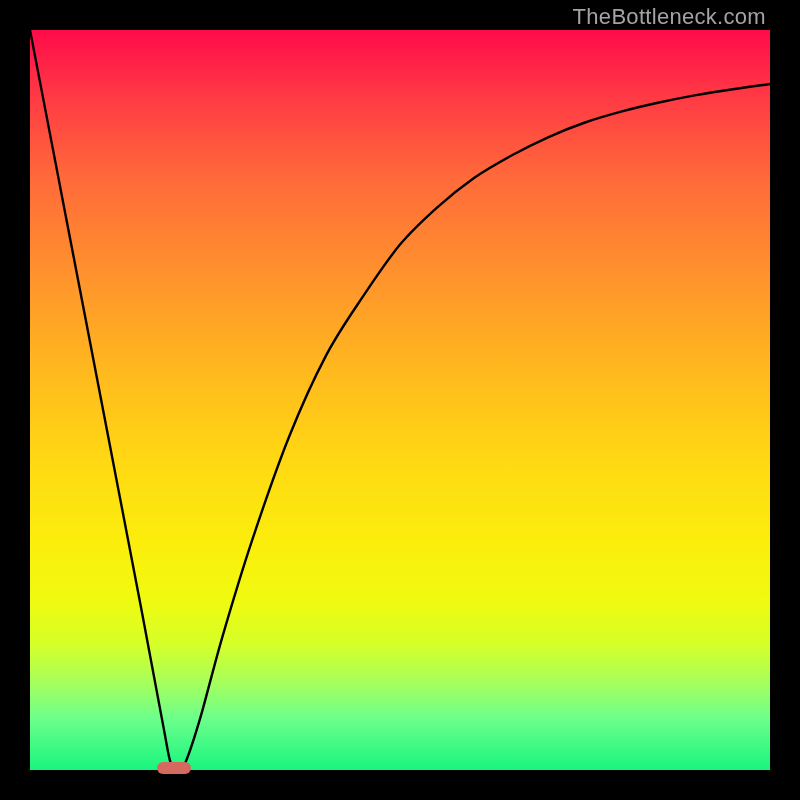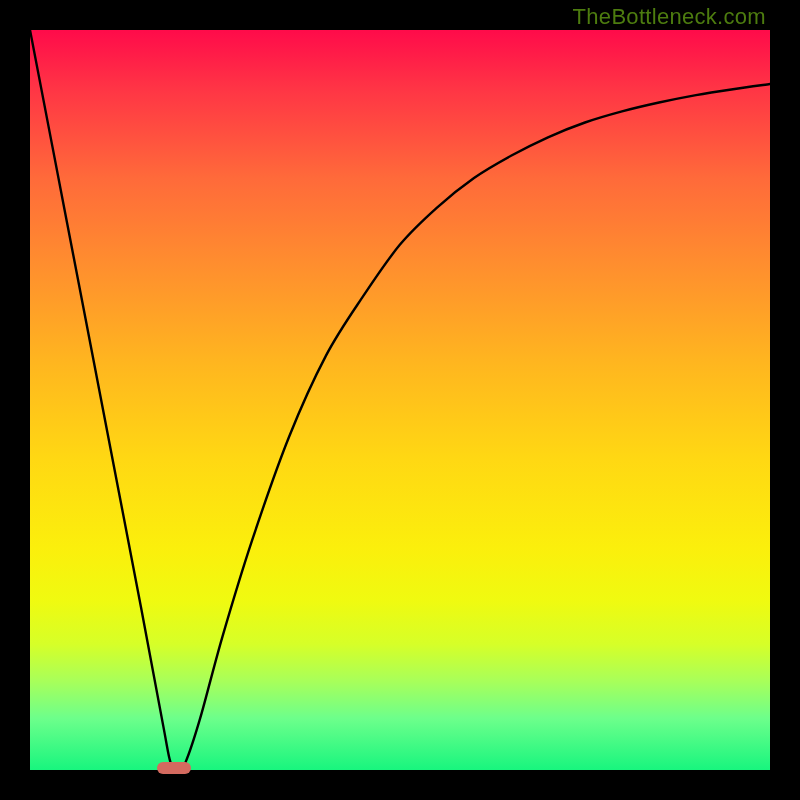--- a/index.html
+++ b/index.html
@@ -29,21 +29,21 @@
       #d6ff28 83%,
       #a8ff5a 88%,
       #6dff8b 93%,
       #18f57e 100%
     );
   }
   .watermark {
     position: absolute;
     top: 4px;
     right: 34px;
-    color: #4d7c0f;
+    color: #a3a3a3;
     font-size: 22px;
     font-weight: 500;
     letter-spacing: 0.3px;
     user-select: none;
   }
   svg.curve {
     position: absolute;
     left: 0;
     top: 0;
     width: 740px;

